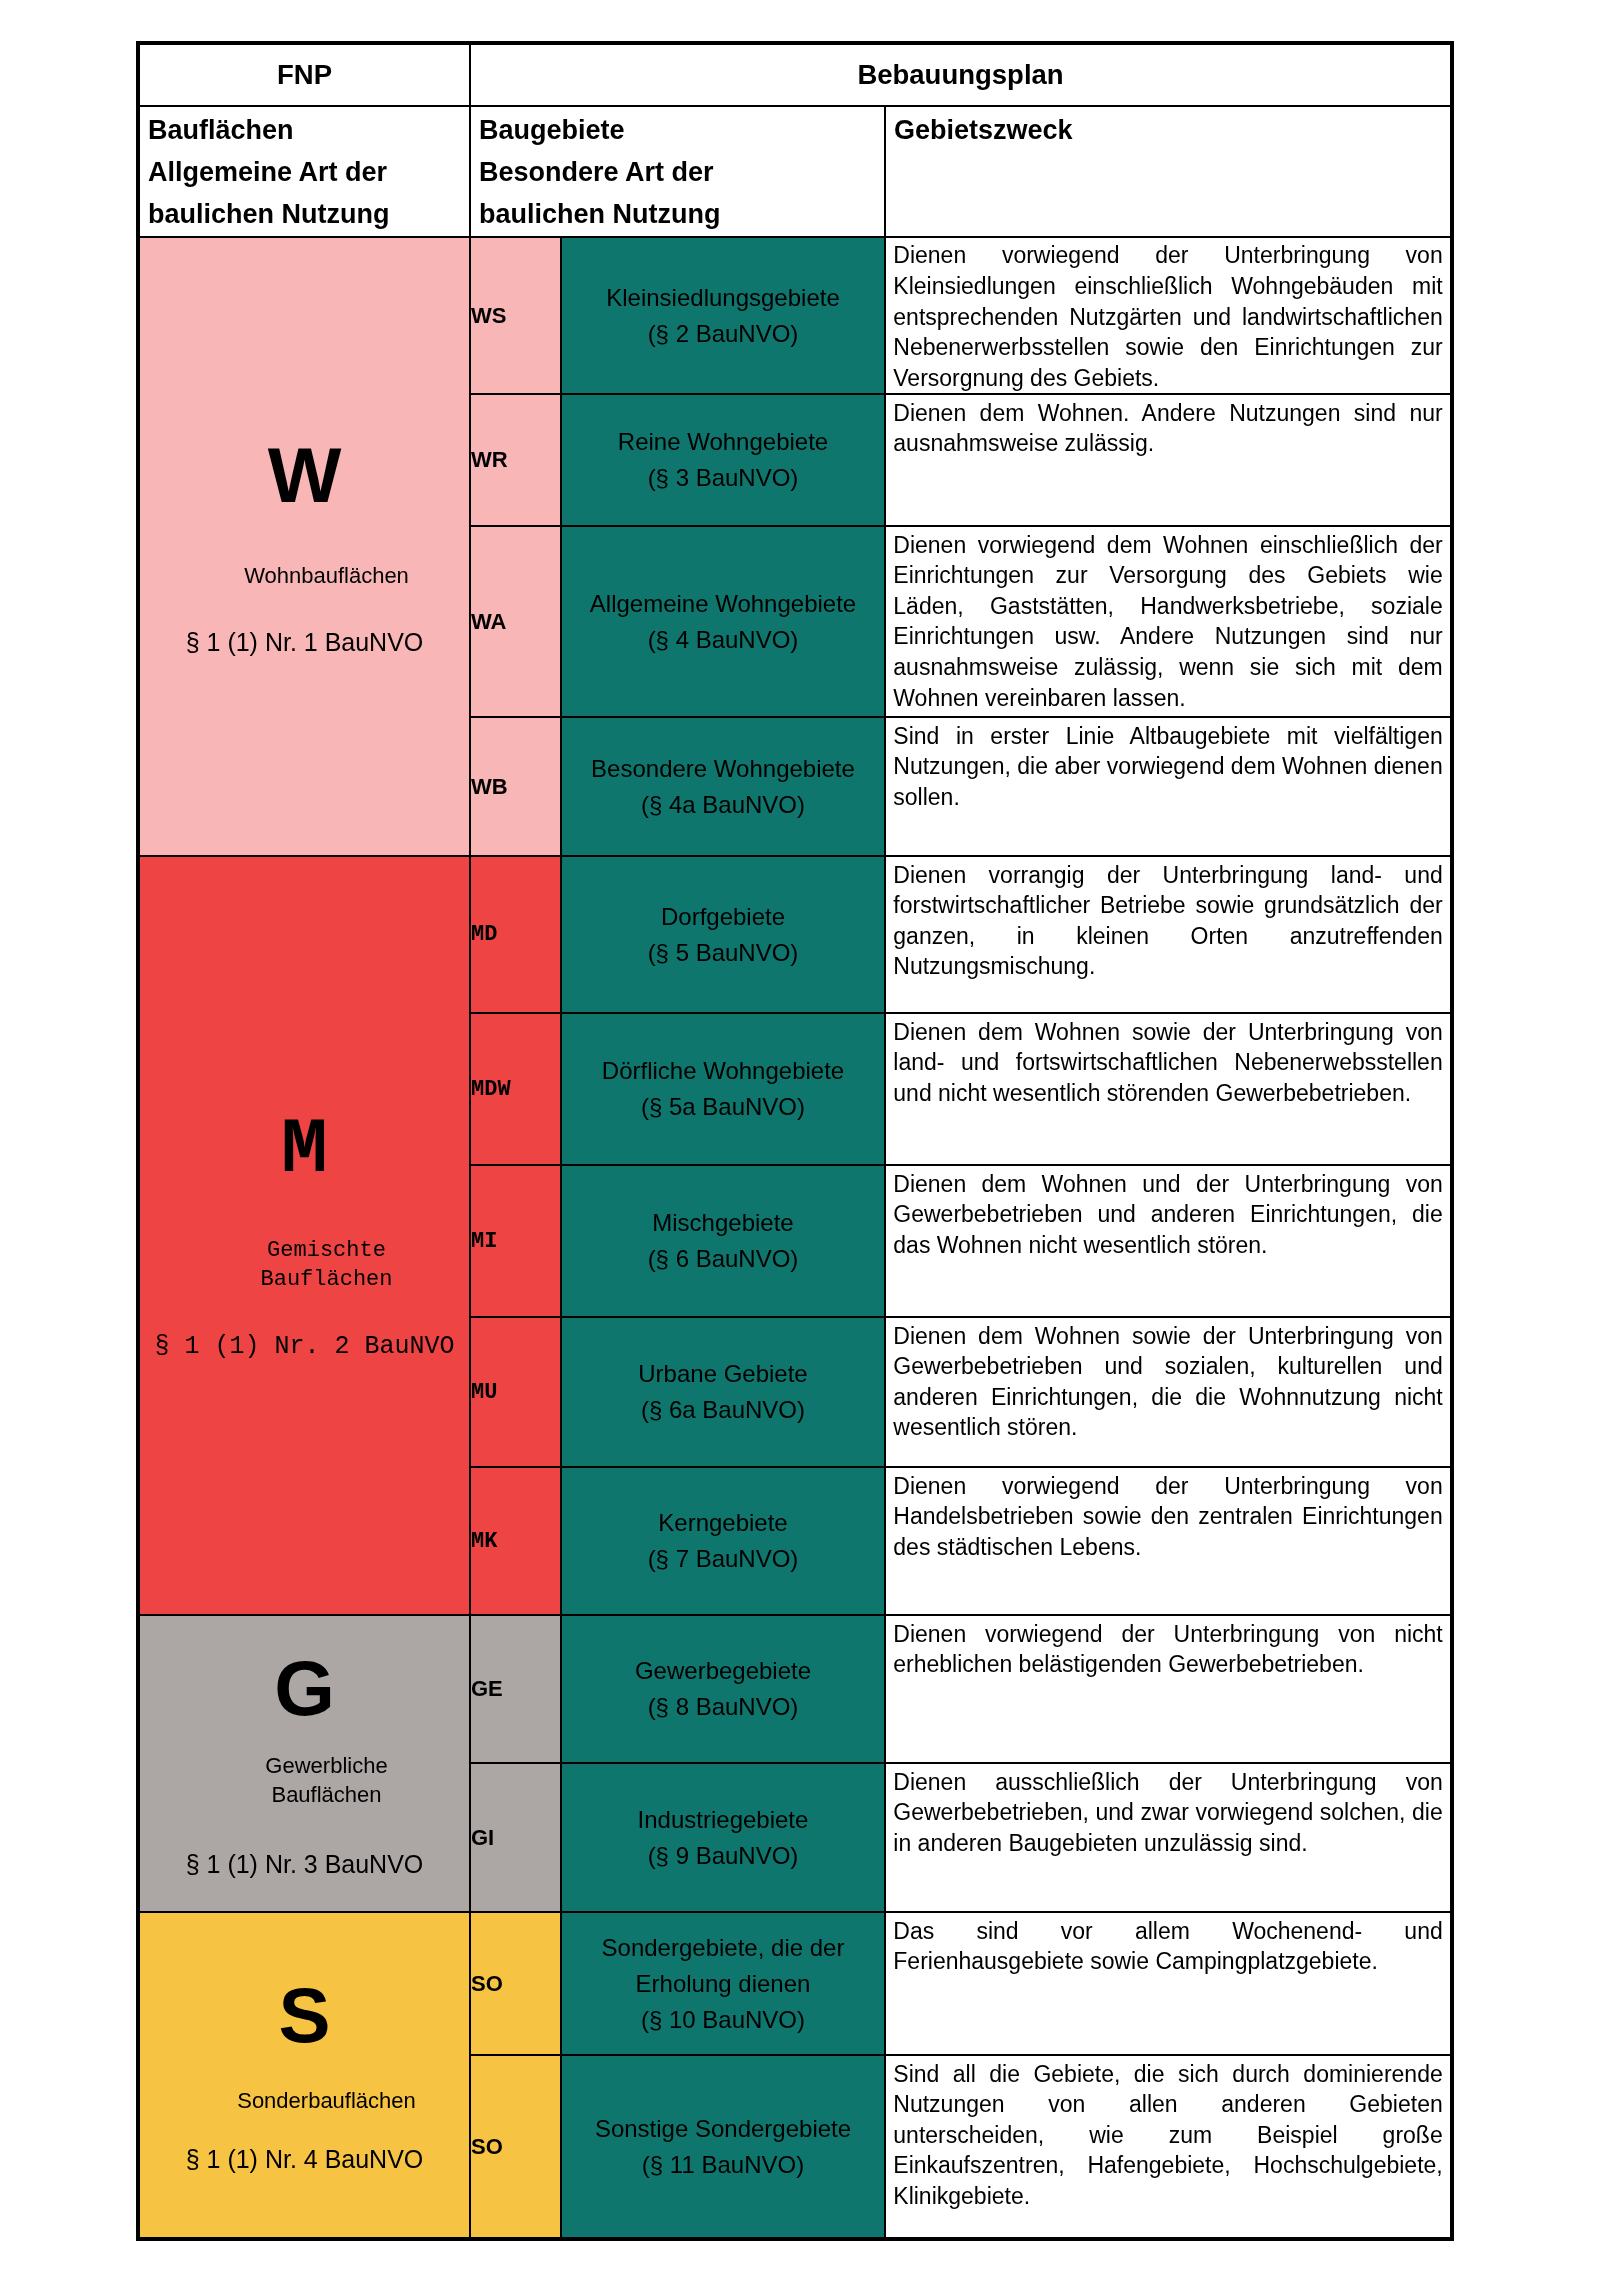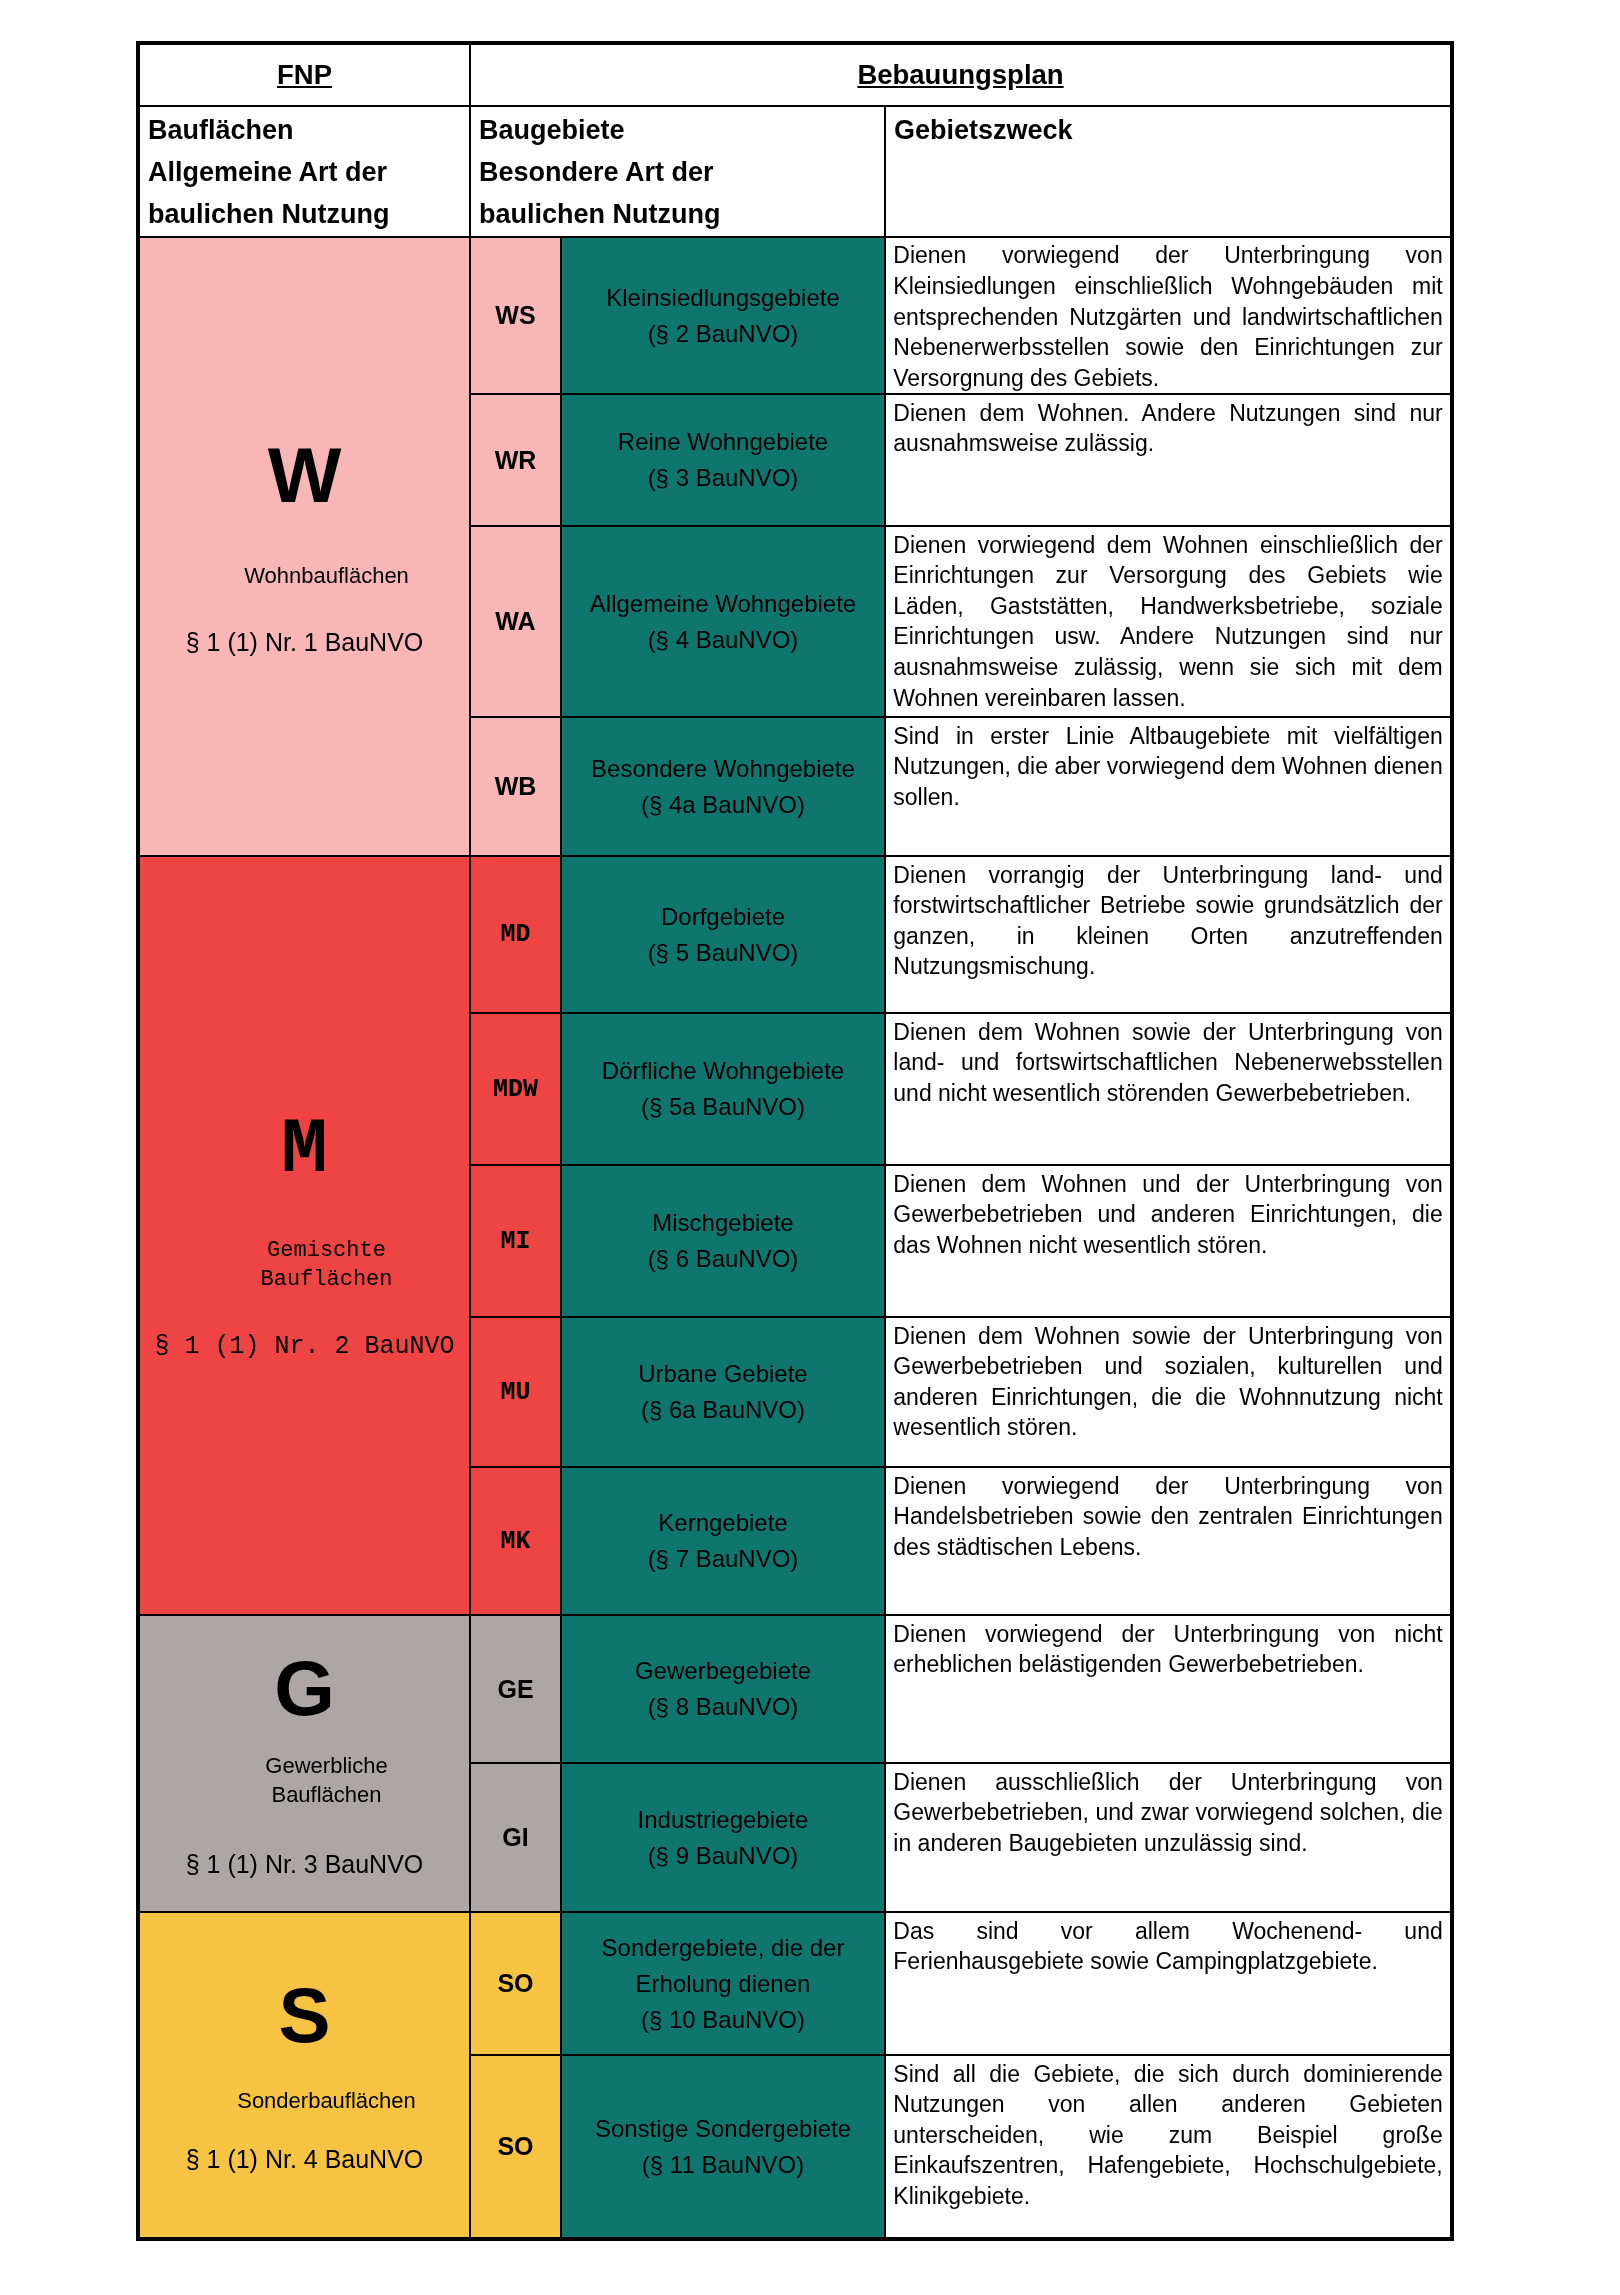--- a/index.html
+++ b/index.html
@@ -12,33 +12,33 @@
   }
   .table-wrap { position:absolute; left:136px; top:41px; }
   table.baunvo {
     border-collapse:collapse;
     table-layout:fixed;
     width:1314px;
     border:4px solid #000;
   }
   td,th { border:2.4px solid #000; padding:0; overflow:hidden; }
 
-  th.h1 { font-size:27.5px; font-weight:bold; text-align:center; vertical-align:middle; background:#fff;text-decoration:underline; }
+  th.h1 { font-size:27.5px; font-weight:bold; text-align:center; vertical-align:middle; background:#fff; }
 
   td.hdr2 {
     font-size:27px; font-weight:bold; text-align:left; vertical-align:top;
     padding:3.2px 4.9px 0 8px; white-space:pre-line; line-height:1.55; background:#fff;
   }
 
   td.sec { text-align:center; vertical-align:middle; }
   td.sec .letter  { font-size:78px; font-weight:bold; line-height:1; margin-bottom:47px; }
   td.sec .secname { font-size:22px; line-height:1.35; margin-bottom:37px; white-space:pre-line;padding-left:44px; }
   td.sec .seclaw  { font-size:25px; }
 
-  td.code  { font-size:25px; font-weight:bold; text-align:center; vertical-align:middle; }
+  td.code  { font-size:22px; font-weight:bold; vertical-align:middle; }
   td.gname {
     font-size:24px; text-align:center; vertical-align:middle;
     white-space:pre-line; line-height:1.5; background:#0f766e; padding:0 3.2px;
   }
   td.purpose {
     font-size:23px; text-align:justify; vertical-align:top;
     padding:2.4px 7.3px 0 7.3px; line-height:1.33; background:#fff;
   }
 
   .bg-w { background:#f9b6b6; }

